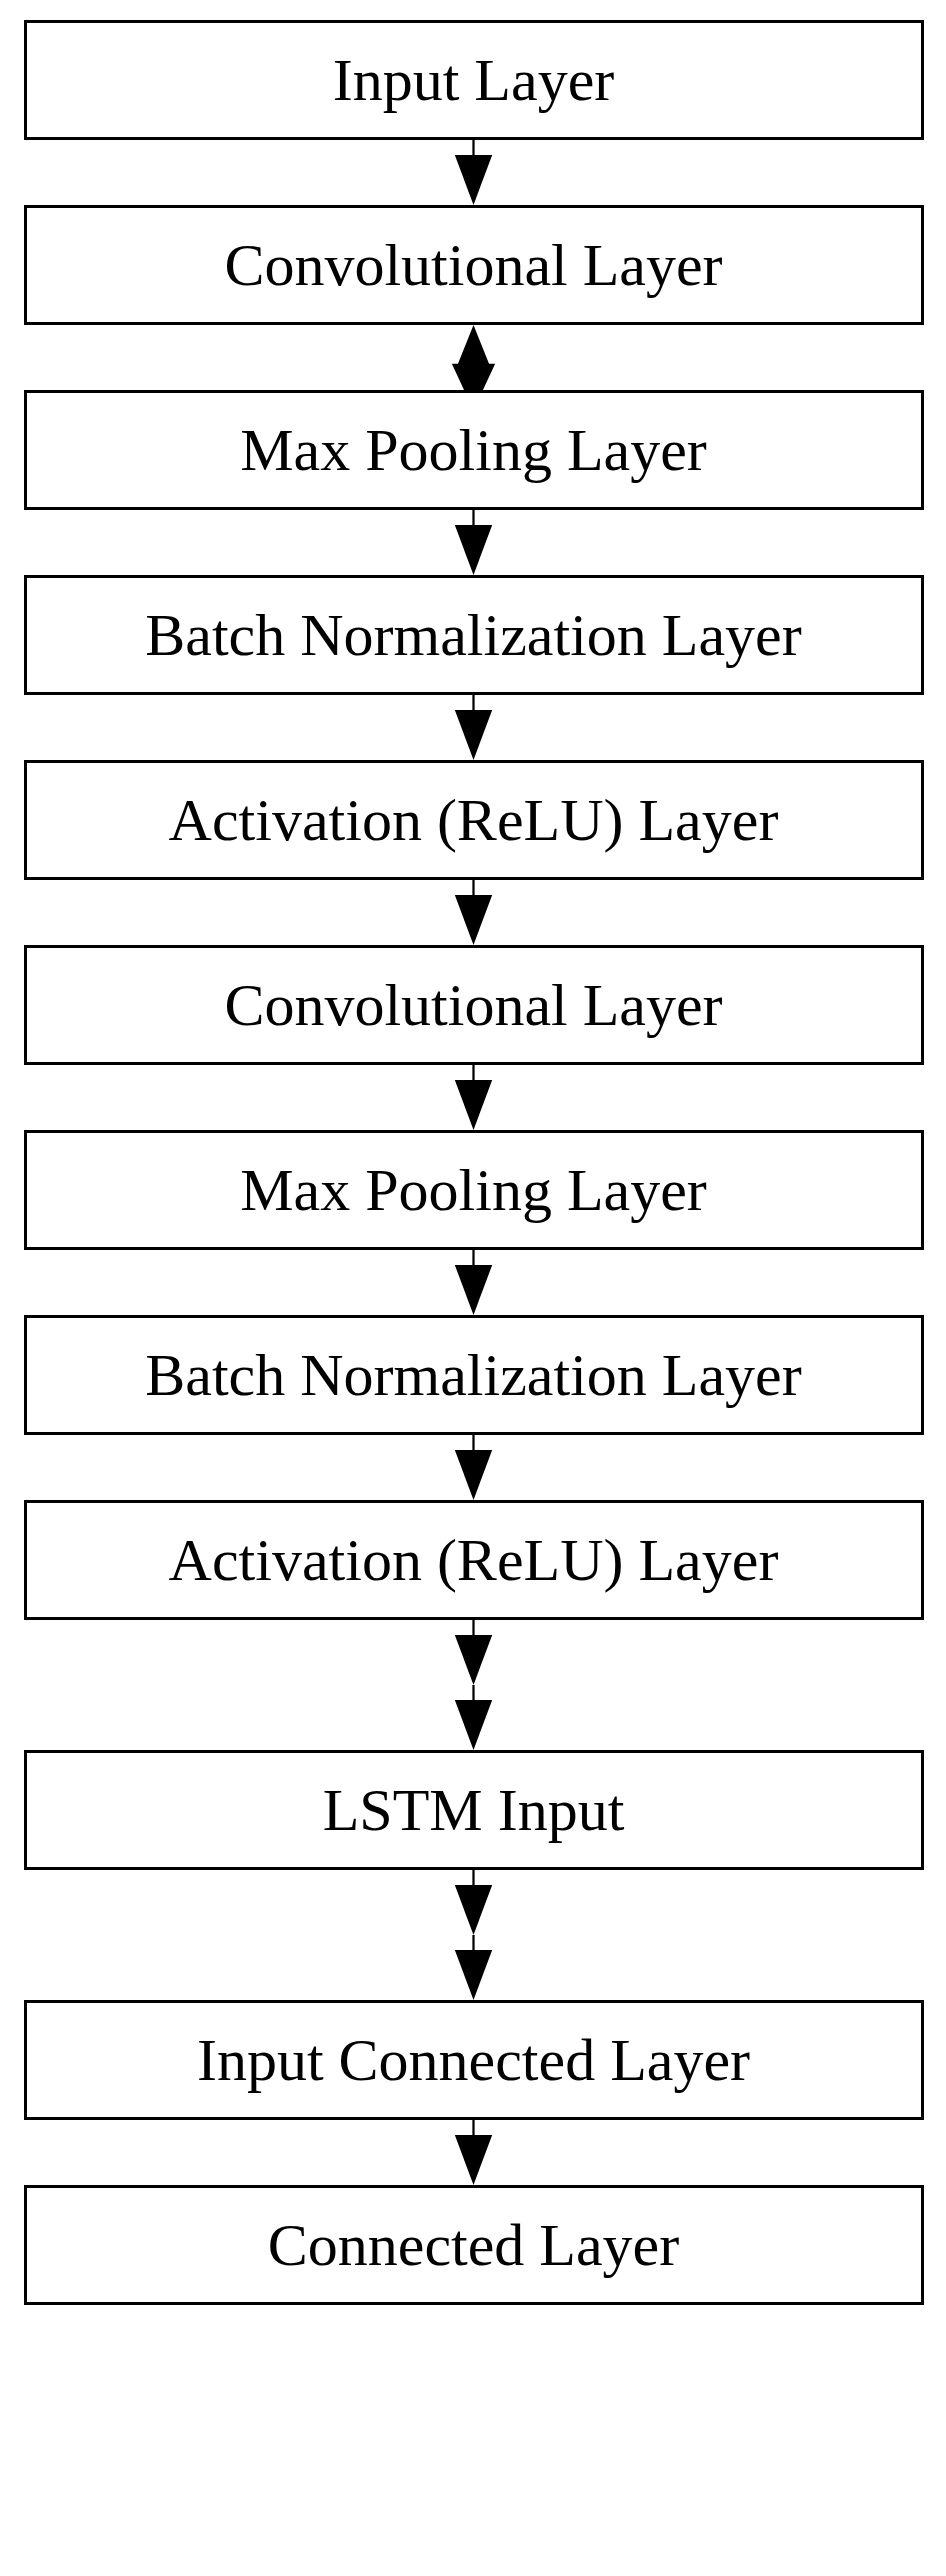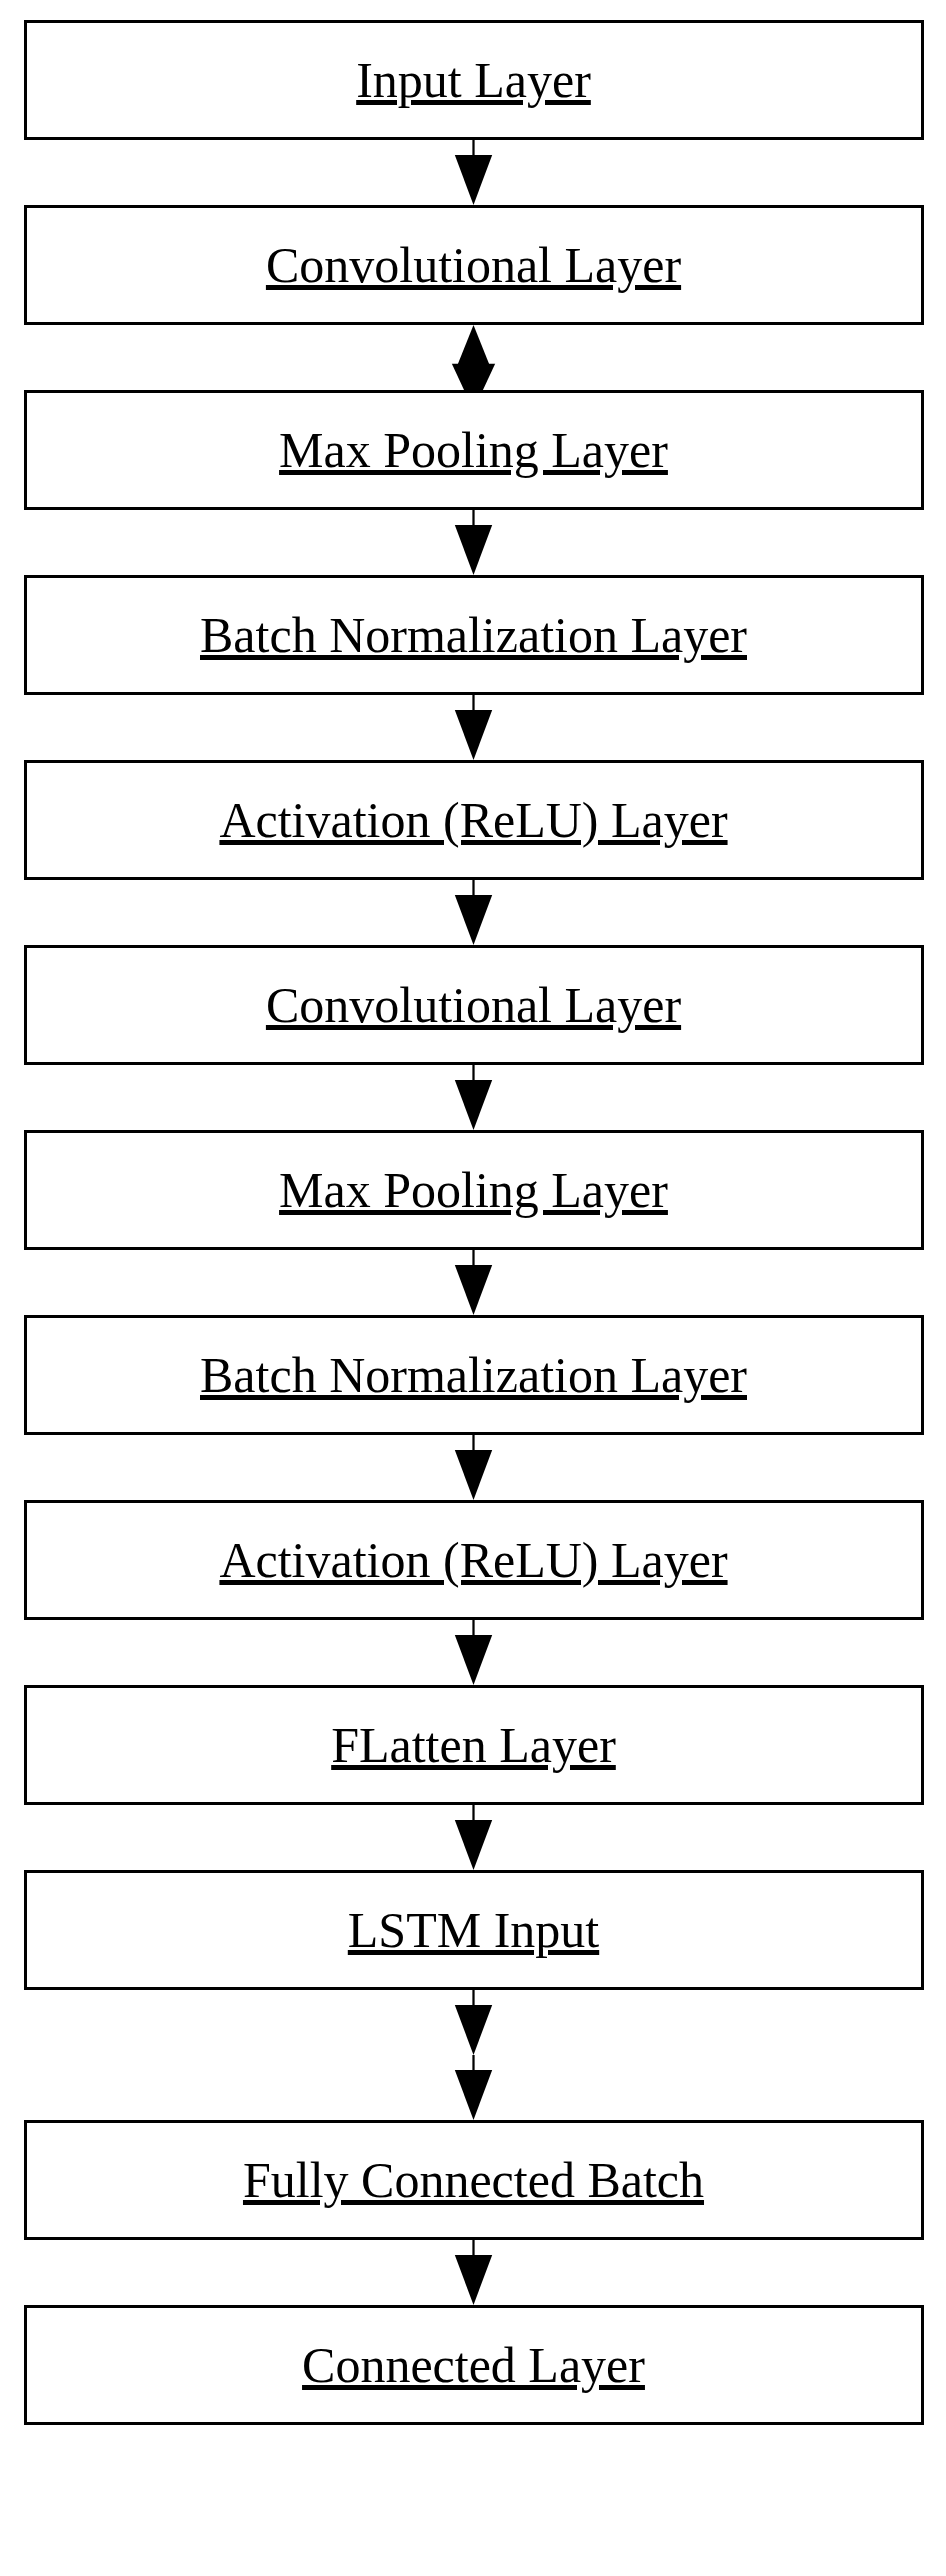--- a/index.html
+++ b/index.html
@@ -25,26 +25,25 @@
     height: 120px;
     box-sizing: border-box;
     border: 3px solid var(--border-color, #000000);
     background: var(--box-fill, #ffffff);
     display: flex;
     align-items: center;
     justify-content: center;
     flex: 0 0 auto;
   }
   .layer-label {
-    font-size: 50px;
+    font-size: 60px;
     line-height: 1;
     color: var(--text-color, #000000);
     white-space: nowrap;
     letter-spacing: 0px;
-    text-decoration: underline;
   }
   .connector {
     height: 65px;
     width: 900px;
     display: flex;
     align-items: flex-start;
     justify-content: center;
     flex: 0 0 auto;
   }
   .connector svg {
@@ -129,23 +128,20 @@
     </div>
     <div class="layer-box">
       <span class="layer-label">Activation (ReLU) Layer</span>
     </div>
     <div class="connector">
       <svg width="45" height="65" viewBox="0 0 60 87">
         <rect x="28.5" y="0" width="3" height="22" fill="#000000"></rect>
         <polygon points="5,20 55,20 30,87" fill="#000000"></polygon>
       </svg>
     </div>
-    <div class="layer-box">
-      <span class="layer-label">FLatten Layer</span>
-    </div>
     <div class="connector">
       <svg width="45" height="65" viewBox="0 0 60 87">
         <rect x="28.5" y="0" width="3" height="22" fill="#000000"></rect>
         <polygon points="5,20 55,20 30,87" fill="#000000"></polygon>
       </svg>
     </div>
     <div class="layer-box">
       <span class="layer-label">LSTM Input</span>
     </div>
     <div class="connector">
@@ -154,21 +150,21 @@
         <polygon points="5,20 55,20 30,87" fill="#000000"></polygon>
       </svg>
     </div>
     <div class="connector">
       <svg width="45" height="65" viewBox="0 0 60 87">
         <rect x="28.5" y="0" width="3" height="22" fill="#000000"></rect>
         <polygon points="5,20 55,20 30,87" fill="#000000"></polygon>
       </svg>
     </div>
     <div class="layer-box">
-      <span class="layer-label">Fully Connected Batch</span>
+      <span class="layer-label">Input Connected Layer</span>
     </div>
     <div class="connector">
       <svg width="45" height="65" viewBox="0 0 60 87">
         <rect x="28.5" y="0" width="3" height="22" fill="#000000"></rect>
         <polygon points="5,20 55,20 30,87" fill="#000000"></polygon>
       </svg>
     </div>
     <div class="layer-box">
       <span class="layer-label">Connected Layer</span>
     </div>

